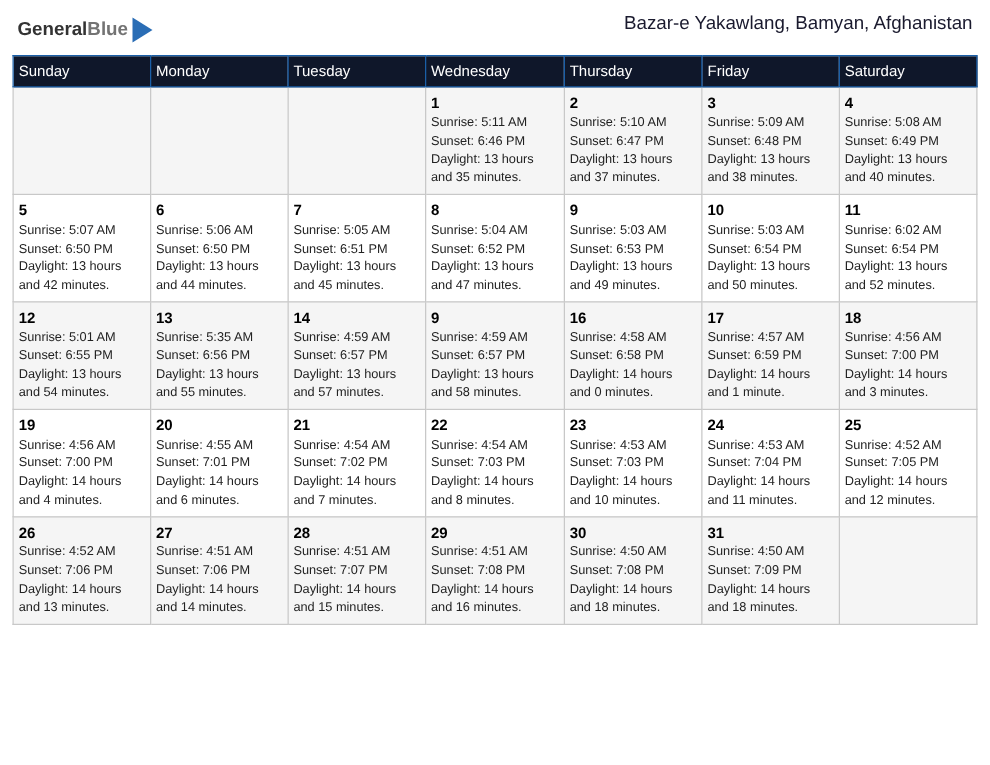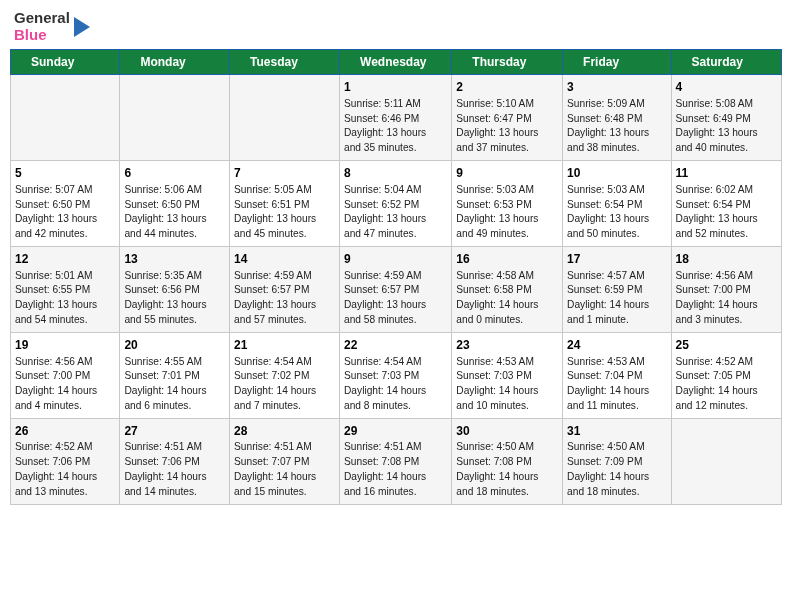--- a/index.html
+++ b/index.html
@@ -17,32 +17,32 @@
       margin-bottom: 6px;
       padding: 0 4px;
     }
     .logo {
       display: flex;
       align-items: center;
       gap: 0;
     }
     .logo-text {
       display: flex;
-      flex-direction: column;
+      flex-direction: row;
       line-height: 1.1;
     }
     .logo-general {
       font-size: 15px;
       font-weight: bold;
       color: #333;
     }
     .logo-blue {
       font-size: 15px;
       font-weight: bold;
-      color: #ec4899;
+      color: #737373;
     }
     .logo-icon {
       width: 20px;
       height: 28px;
       margin-left: 2px;
     }
     .title-block {
       text-align: right;
     }
     .month-title {
@@ -54,26 +54,26 @@
       font-size: 15px;
       color: #1a1a2e;
       font-weight: normal;
     }
     .calendar {
       width: 100%;
       border-collapse: collapse;
       font-size: 11px;
     }
     .calendar th {
-      background: #15803d;
+      background: #0f172a;
       color: white;
-      padding: 5px 20px;
+      padding: 5px 4px;
       text-align: left;
       font-size: 12px;
-      font-weight: bold;
+      font-weight: normal;
       border: 1px solid #1a5fa8;
     }
     .calendar td {
       vertical-align: top;
       padding: 4px 4px;
       border: 1px solid #c8c8c8;
       width: 113px;
       min-height: 80px;
       font-size: 10.5px;
       line-height: 1.4;
@@ -107,20 +107,21 @@
   <div class="logo">
     <div class="logo-text">
       <span class="logo-general">General</span>
       <span class="logo-blue">Blue</span>
     </div>
     <svg class="logo-icon" viewBox="0 0 20 28" fill="none" xmlns="http://www.w3.org/2000/svg">
       <polygon points="2,4 18,14 2,24" fill="#2a6db5"></polygon>
     </svg>
   </div>
   <div class="title-block">
+    <div class="location-title">Bazar-e Yakawlang, Bamyan, Afghanistan</div>
   </div>
 </div>
 
 <table class="calendar">
   <thead>
     <tr>
     <th>Sunday</th>
         <th>Monday</th>
         <th>Tuesday</th>
         <th>Wednesday</th>

